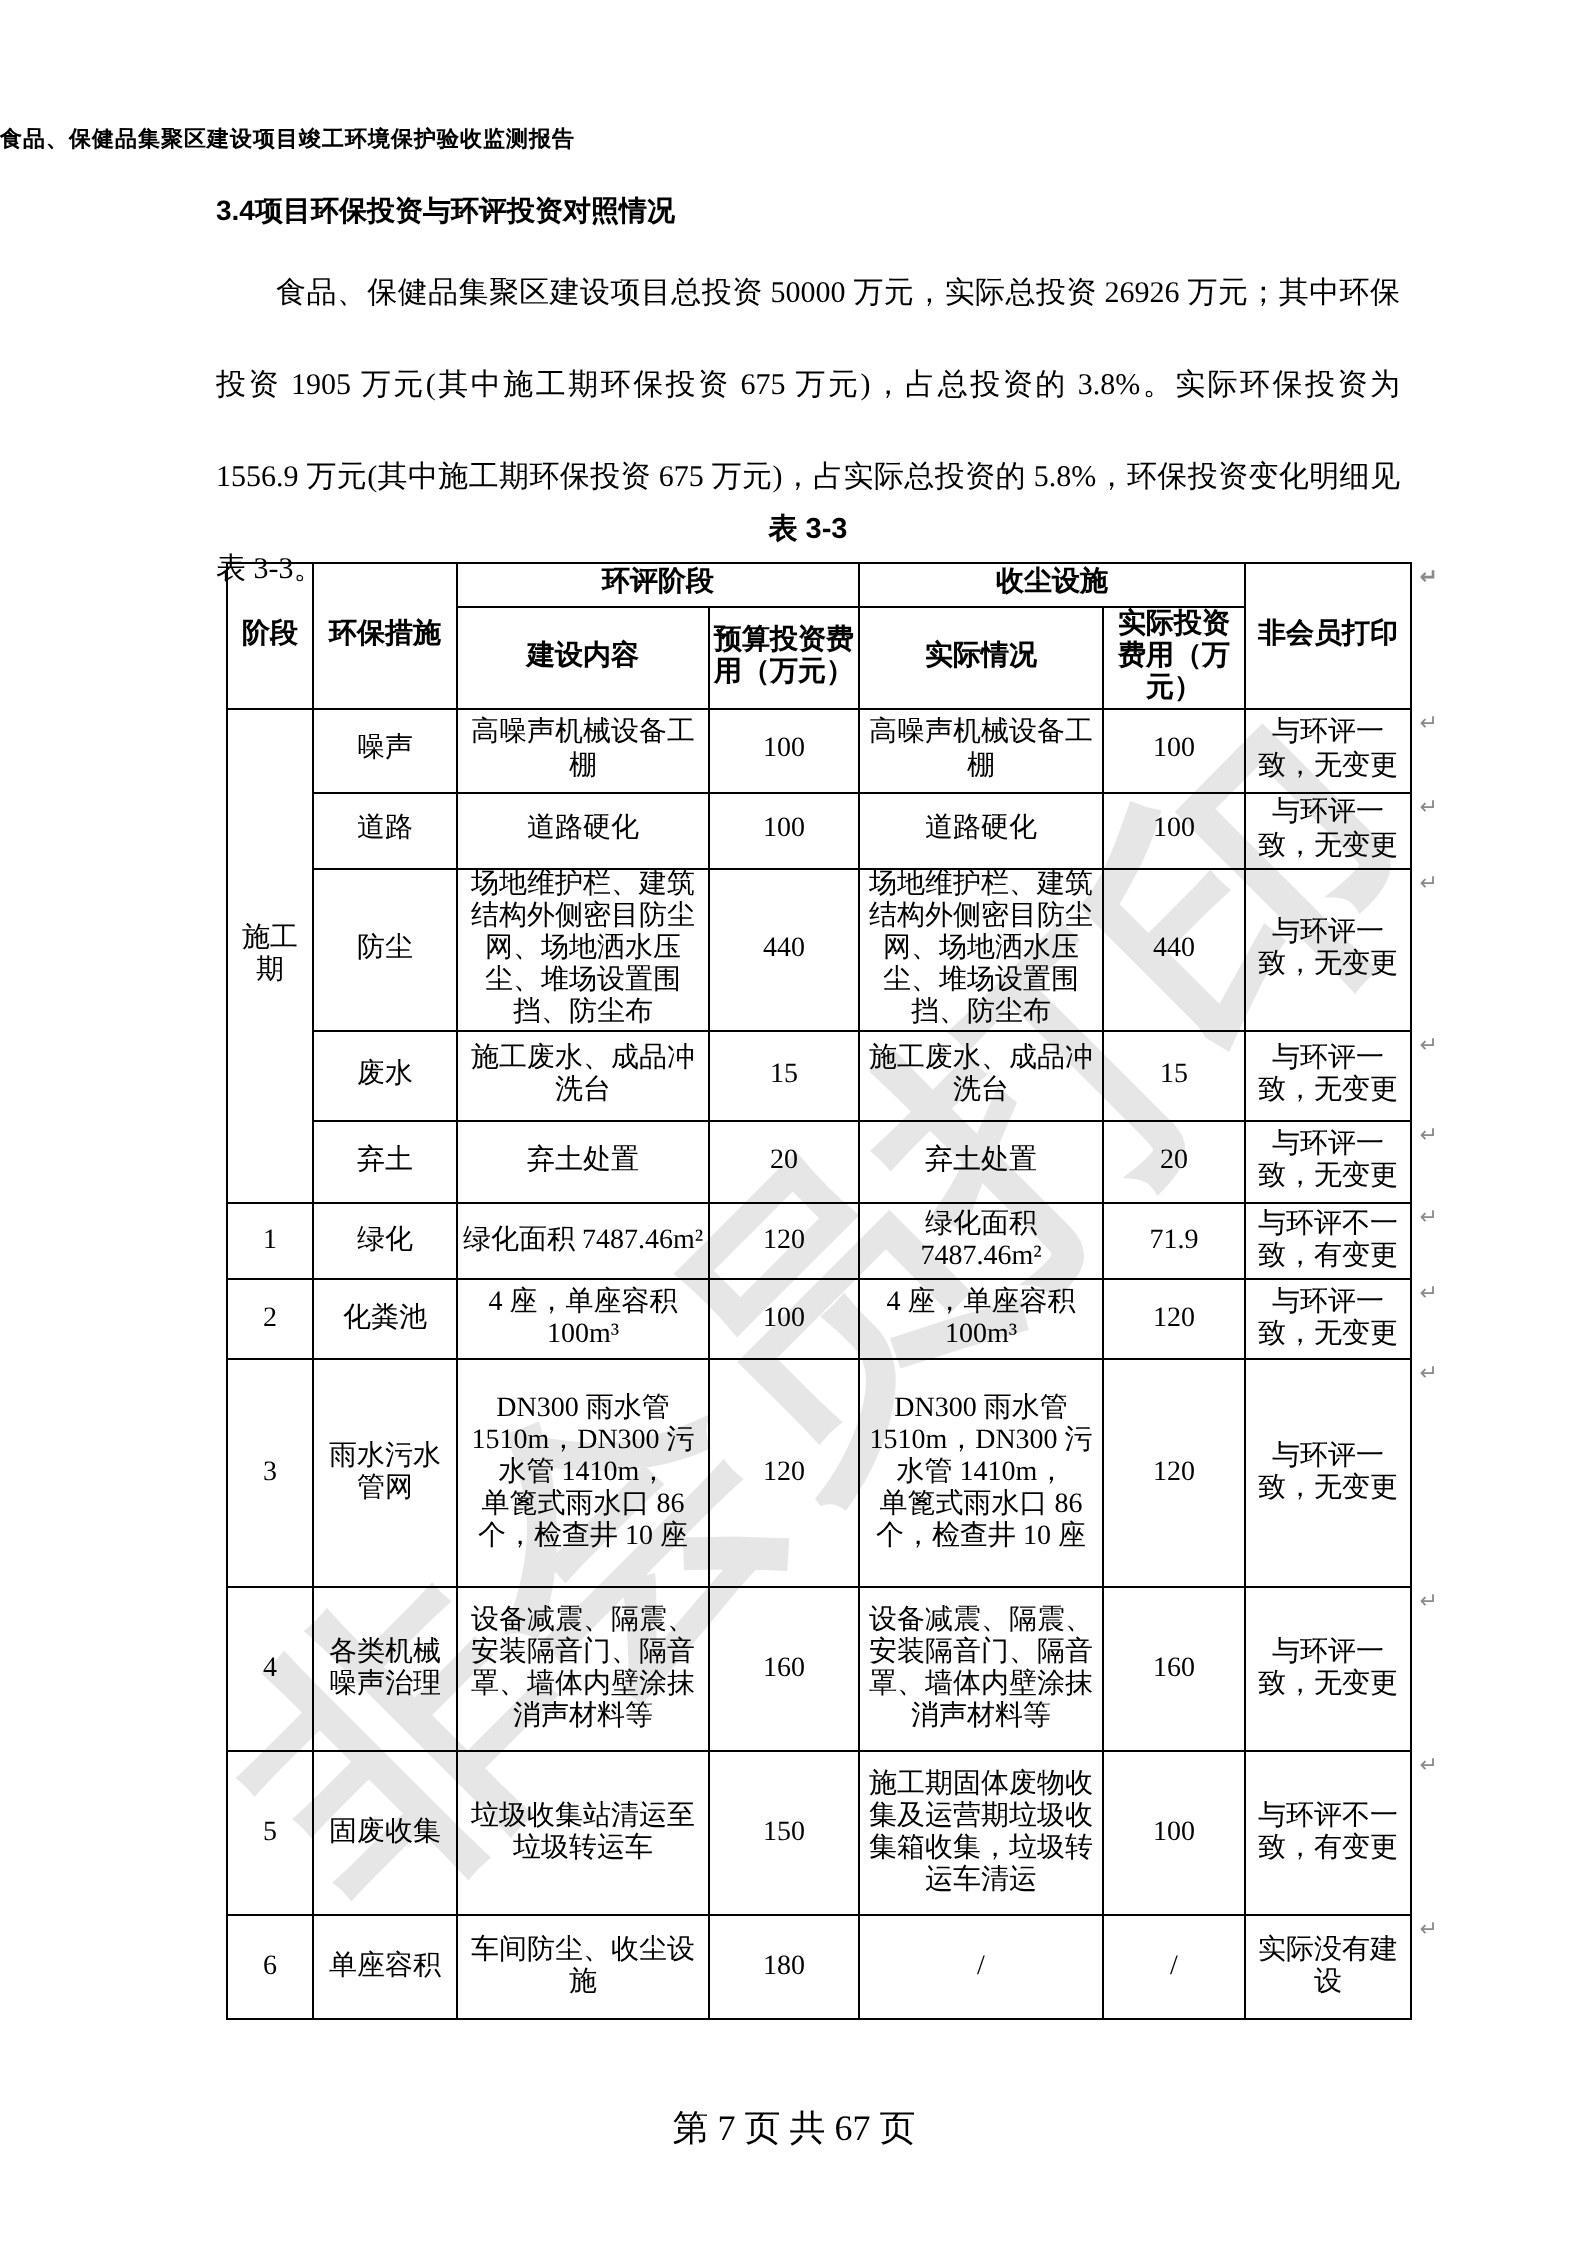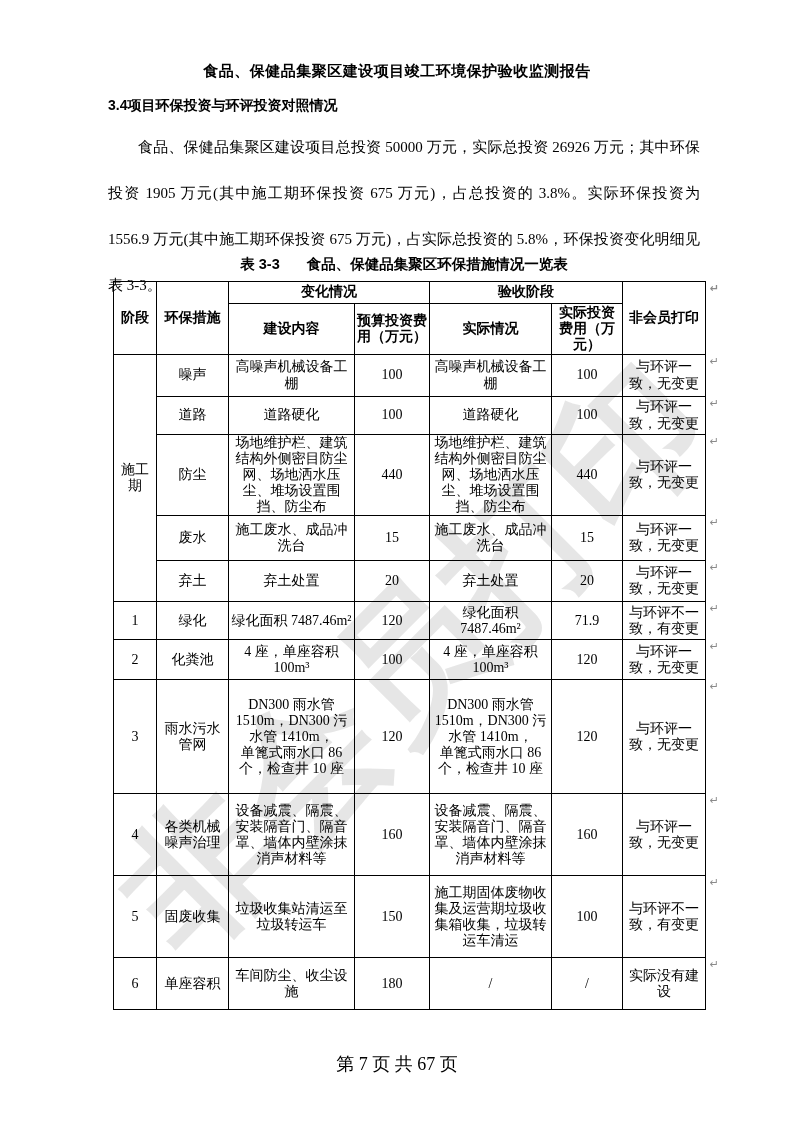--- a/index.html
+++ b/index.html
@@ -25,24 +25,24 @@
     opacity:0.38;
     transform:rotate(-45deg);
     transform-origin:center center;
     z-index:0;
     white-space:nowrap;
     pointer-events:none;
   }
   .content{position:relative;z-index:1;}
   .doc-header{
     position:absolute;top:62px;left:0;right:0;
-    text-align:center;
-    font-family:"Liberation Sans","DejaVu Sans",sans-serif;
-    font-weight:bold;
-    font-size:15px;
+    text-align:left;
+    font-family:"Liberation Sans","DejaVu Sans",sans-serif;
+    font-weight:bold;
+    font-size:11px;
     letter-spacing:0.5px;
   }
   .section-title{
     position:absolute;top:97px;left:108px;
     font-family:"Liberation Sans","DejaVu Sans",sans-serif;
     font-weight:bold;
     font-size:14px;
   }
   .body-paragraph{
     position:absolute;top:124px;left:108px;width:592px;
@@ -121,39 +121,38 @@
   <div class="content">
 
     <div class="doc-header">食品、保健品集聚区建设项目竣工环境保护验收监测报告</div>
 
     <div class="section-title">3.4项目环保投资与环评投资对照情况</div>
 
     <p class="body-paragraph">食品、保健品集聚区建设项目总投资 50000 万元，实际总投资 26926 万元；其中环保投资 1905 万元(其中施工期环保投资 675 万元)，占总投资的 3.8%。实际环保投资为 1556.9 万元(其中施工期环保投资 675 万元)，占实际总投资的 5.8%，环保投资变化明细见表 3-3。</p>
 
     <div class="table-caption">
       <span>表 3-3</span>
-      <span>食品、保健品集聚区环保措施情况一览表</span>
     </div>
 
     <table class="env">
       <colgroup>
         <col style="width:43px">
           <col style="width:72px">
           <col style="width:126px">
         <col style="width:75px">
           <col style="width:122px">
           <col style="width:71px">
         <col style="width:83px">
       </colgroup>
       <tbody>
         <tr class="r-h1">
           <td class="hd" rowspan="2">阶段</td>
           <td class="hd" rowspan="2">环保措施</td>
-          <td class="hd" colspan="2">变化情况</td>
-          <td class="hd" colspan="2">验收阶段</td>
+          <td class="hd" colspan="2">环评阶段</td>
+          <td class="hd" colspan="2">收尘设施</td>
           <td class="hd" rowspan="2"><span>非会员打印</span><span class="eol">↵</span></td>
         </tr>
         <tr class="r-h2">
           <td class="hd">建设内容</td>
           <td class="hd">预算投资费用（万元）</td>
           <td class="hd">实际情况</td>
           <td class="hd">实际投资费用（万元）</td>
         </tr>
 
         <tr class="r0">

